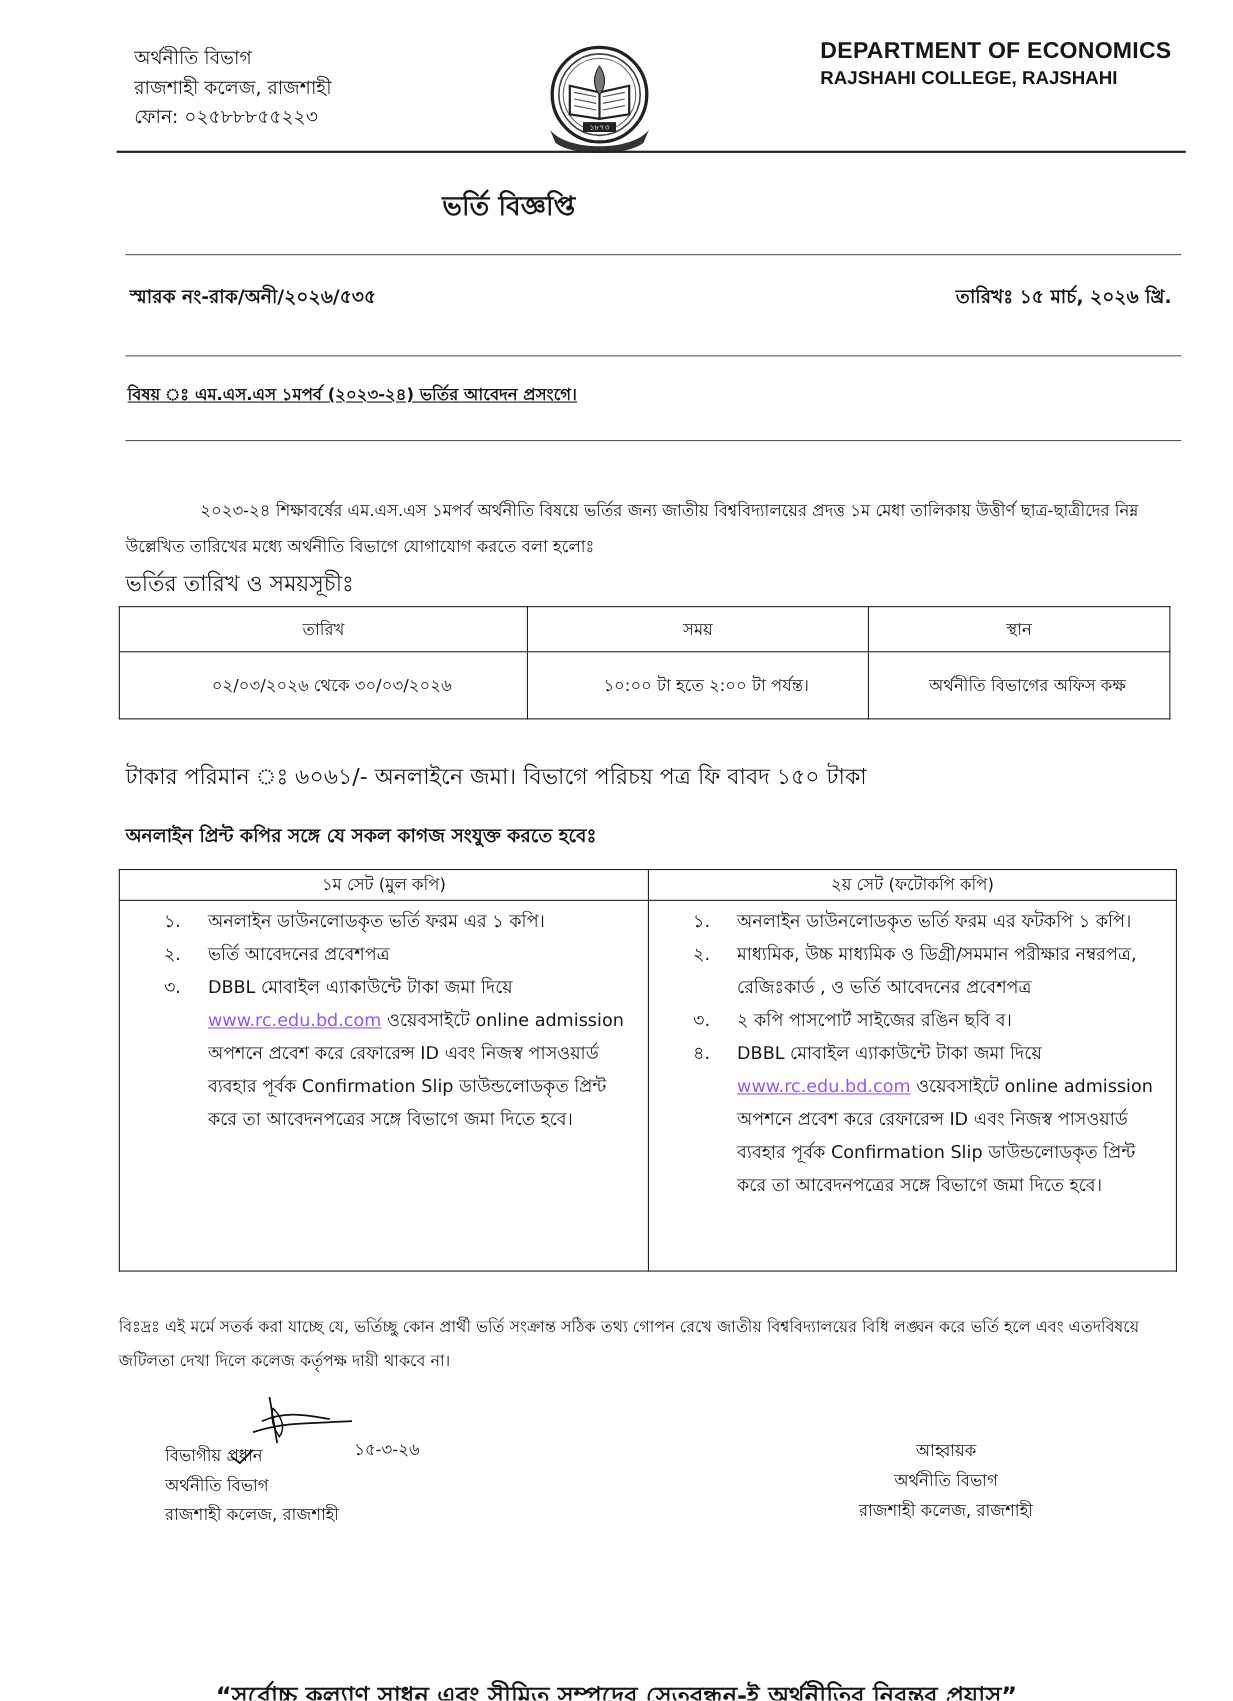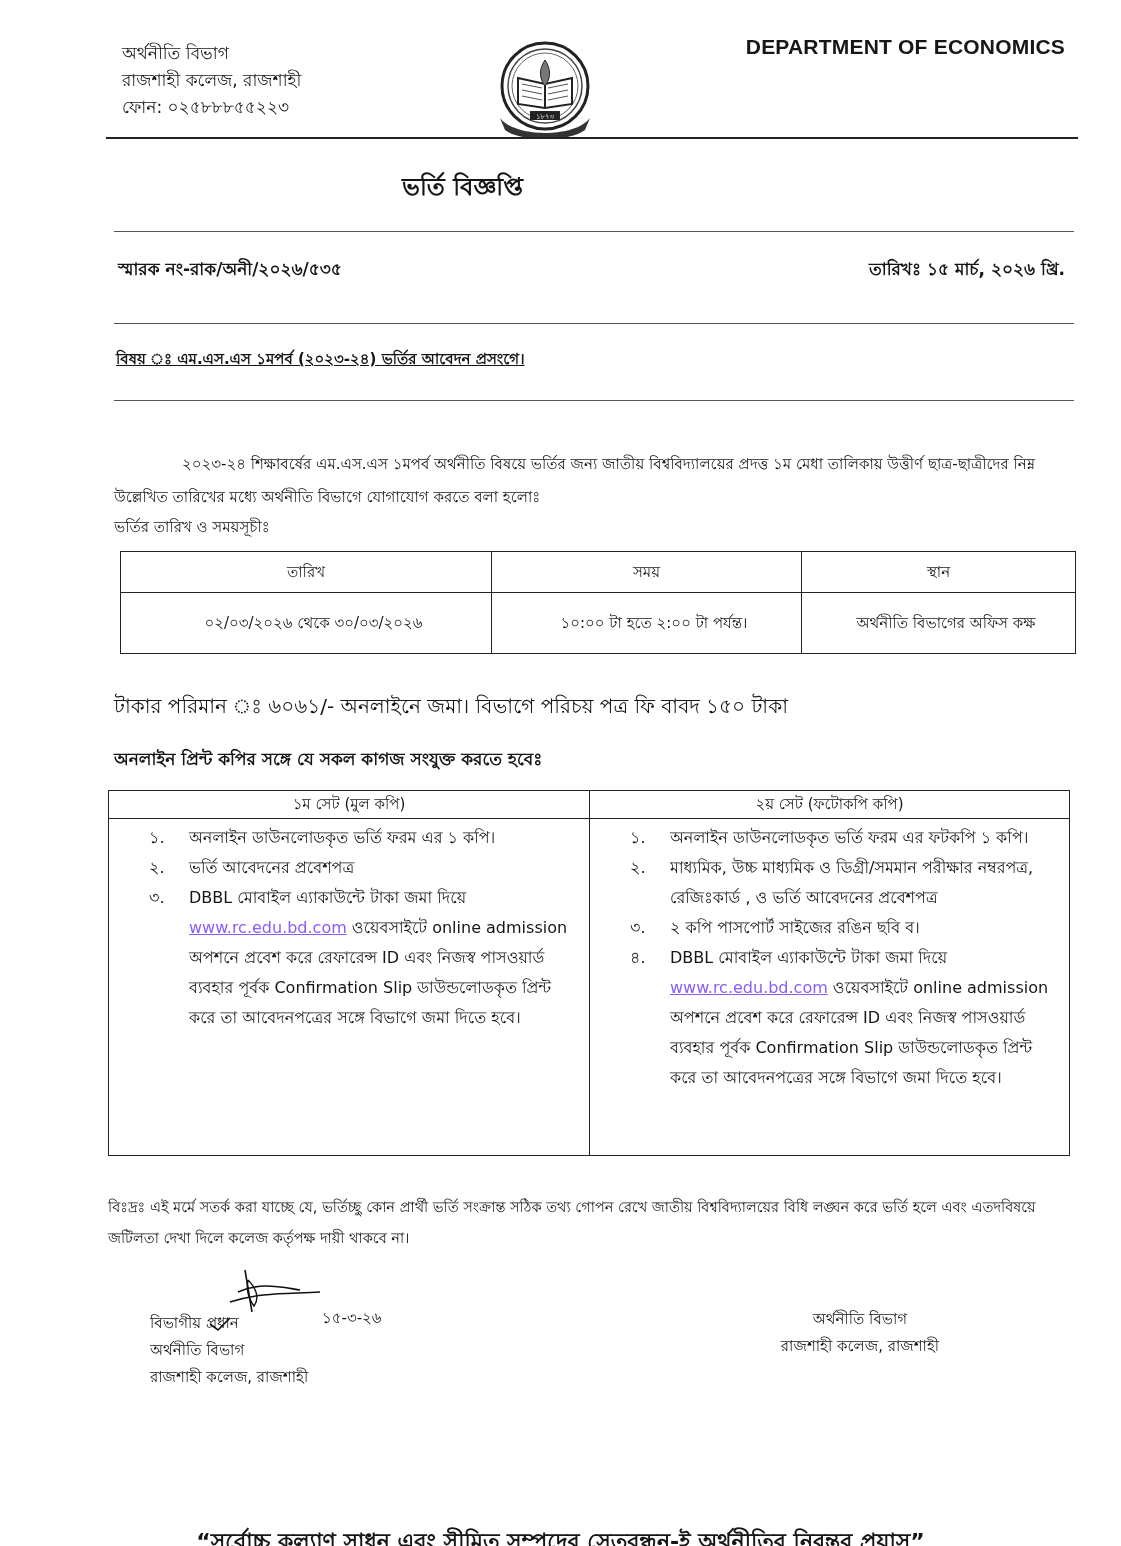--- a/index.html
+++ b/index.html
@@ -15,23 +15,23 @@
   .hdr-right .t2 { font-size: 17px; font-weight: bold; line-height: 22px; }
   .hdr-right .t3 { font-size: 20px; line-height: 28px; }
   .logo { left: 490px; top: 38px; width: 110px; height: 105px; }
   .rule { position: absolute; height: 0; border-top: 2px solid #222; }
   .rule.thin { border-top: 1px solid #555; }
   .title { left: 0; width: 925px; top: 168px; text-align: center; font-size: 24px; font-weight: bold; }
   .ref { left: 118px; top: 256px; font-size: 17px; font-weight: bold; }
   .date { right: 56px; top: 256px; font-size: 17px; font-weight: bold; }
   .subject { left: 116px; top: 347px; font-size: 15px; font-weight: bold; text-decoration: underline; }
   .para { left: 114px; top: 448px; width: 960px; font-size: 15px; line-height: 33px; text-indent: 68px; }
-  .sched-label { left: 114px; top: 515px; font-size: 15px; }
+  .sched-label { left: 114px; top: 515px; font-size: 20px; }
   table { border-collapse: collapse; position: absolute; }
-  .t-sched { left: 120px; top: 551px; width: 956px; }
+  .t-sched { left: 108px; top: 551px; width: 956px; }
   .t-sched td, .t-sched th { border: 1.5px solid #222; text-align: center; font-size: 15px; font-weight: normal; }
   .t-sched th { height: 38px; }
   .t-sched td { height: 58px; padding-left: 16px; }
   .fee { left: 114px; top: 691px; font-size: 20px; }
   .docs-label { left: 114px; top: 746px; font-size: 17px; font-weight: bold; }
   .t-docs { left: 108px; top: 790px; width: 962px; }
   .t-docs th { border: 1.5px solid #222; font-size: 15px; font-weight: normal; height: 24px; text-align: center; }
   .t-docs td { border: 1.5px solid #222; vertical-align: top; height: 332px; padding: 4px 10px 0 40px; }
   .t-docs ol { list-style: none; margin: 0; padding: 0; }
   .t-docs li { position: relative; padding-left: 40px; font-size: 16px; line-height: 30px; }
@@ -63,20 +63,21 @@
     <path d="M32 46 L52 50 M32 52 L52 56 M32 58 L52 62 M58 50 L78 46 M58 56 L78 52 M58 62 L78 58" stroke="#555" stroke-width="1"></path>
     <path d="M55 22 C62 32 60 42 55 48 C50 42 48 32 55 22 Z" fill="#777" stroke="#222" stroke-width="1"></path>
     <rect x="40" y="73" width="30" height="9" fill="#222"></rect>
     <text x="55" y="80.5" text-anchor="middle" font-size="7" fill="#fff" font-family="DejaVu Sans, sans-serif">১৮৭৩</text>
     <path d="M10 80 C25 100 85 100 100 80 L95 92 C80 104 30 104 15 92 Z" fill="#333"></path>
   </svg>
 </div>
 
 <div class="abs hdr-right">
   <div class="t1">DEPARTMENT OF ECONOMICS</div>
+  <div class="t2">RAJSHAHI COLLEGE, RAJSHAHI</div>
 </div>
 
 <div class="rule" style="left:106px; top:137px; width:972px;"></div>
 
 <div class="abs title bn">ভর্তি বিজ্ঞপ্তি</div>
 <div class="rule thin" style="left:114px; top:231px; width:960px;"></div>
 <div class="abs ref bn">স্মারক নং-রাক/অনী/২০২৬/৫৩৫</div>
 <div class="abs date bn">তারিখঃ ১৫ মার্চ, ২০২৬ খ্রি.</div>
 <div class="rule thin" style="left:114px; top:323px; width:960px;"></div>
 <div class="abs subject bn">বিষয় ঃ  এম.এস.এস ১মপর্ব (২০২৩-২৪) ভর্তির আবেদন প্রসংগে।</div>
@@ -139,17 +140,18 @@
 </div>
 <div class="abs bn" style="left:322px; top:1306px; font-size:15px;">১৫-৩-২৬</div>
 
 <div class="abs sig-left bn">
   <div class="first">বিভাগীয় প্রধান</div>
   <div>অর্থনীতি বিভাগ</div>
   <div>রাজশাহী কলেজ, রাজশাহী</div>
 </div>
 
 <div class="abs sig-right bn">
+  <div>আহ্বায়ক</div>
   <div>অর্থনীতি বিভাগ</div>
   <div>রাজশাহী কলেজ, রাজশাহী</div>
 </div>
 
 <div class="abs motto bn">“সর্বোচ্চ কল্যাণ সাধন এবং সীমিত সম্পদের সেতুবন্ধন-ই অর্থনীতির নিরন্তর প্রয়াস”</div>
 
 </body></html>

